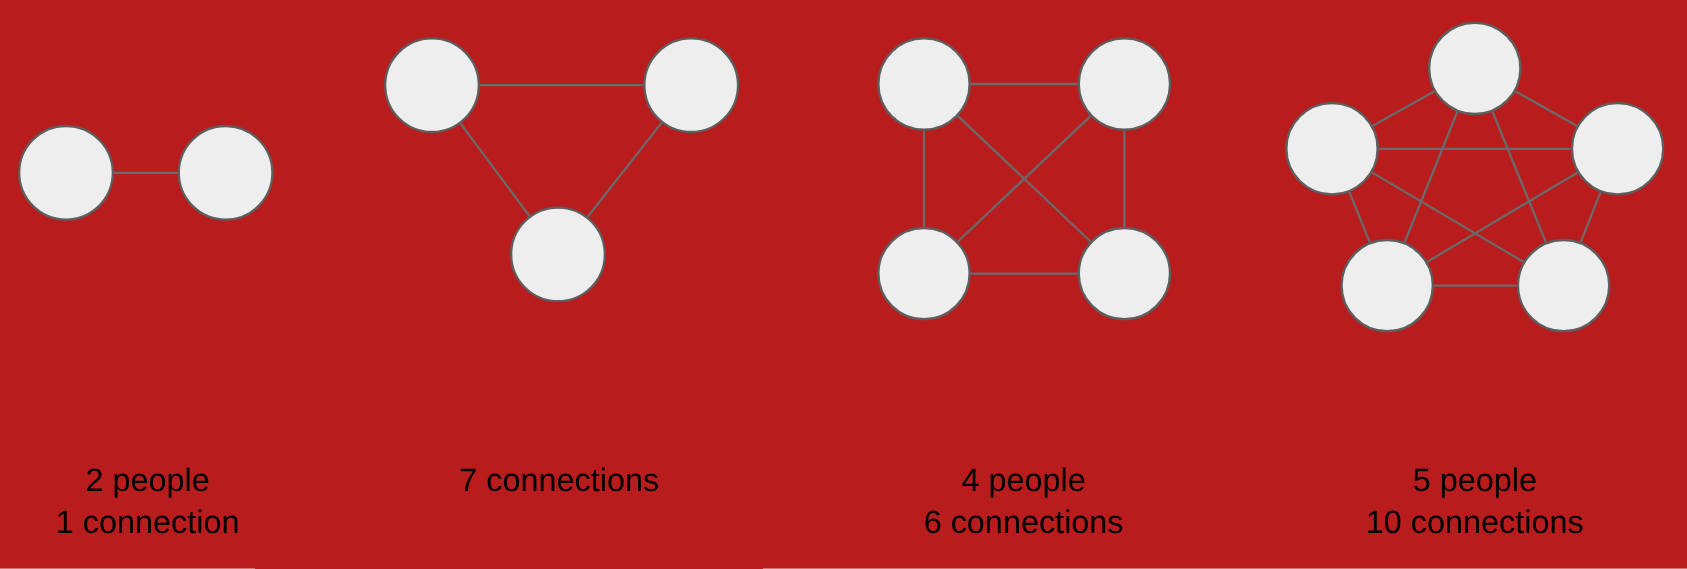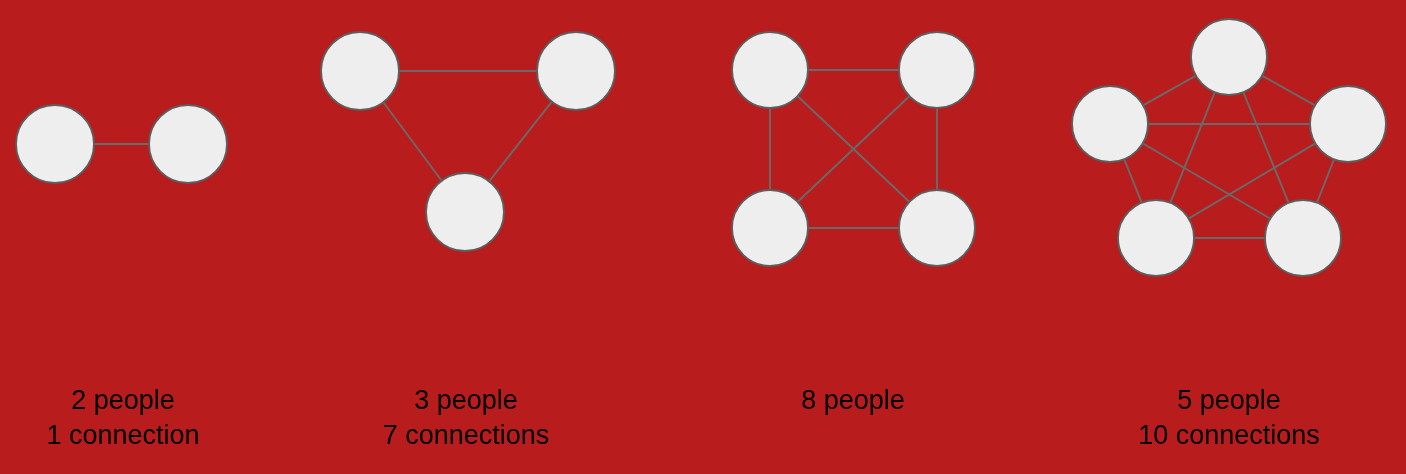--- a/index.html
+++ b/index.html
@@ -97,25 +97,25 @@
         <circle cx="1303" cy="238" r="38" class="node-circle" fill="#eeeeee" stroke="#5e5e5e"></circle>
       </g>
   </svg>
 
   <div id="captions-layer">
       <div class="caption" style="left: -127px; width: 500px; top: 383px; color: rgb(0, 0, 0);">
         <span class="caption-line">2 people</span>
         <span class="caption-line">1 connection</span>
       </div>
       <div class="caption" style="left: 216px; width: 500px; top: 383px; color: rgb(0, 0, 0);">
-        <span class="caption-line">3 people</span>
         <span class="caption-line">7 connections</span>
       </div>
       <div class="caption" style="left: 603px; width: 500px; top: 383px; color: rgb(0, 0, 0);">
-        <span class="caption-line">8 people</span>
+        <span class="caption-line">4 people</span>
+        <span class="caption-line">6 connections</span>
       </div>
       <div class="caption" style="left: 979px; width: 500px; top: 383px; color: rgb(0, 0, 0);">
         <span class="caption-line">5 people</span>
         <span class="caption-line">10 connections</span>
       </div>
     </div>
 
 </div>
 
 </body></html>

